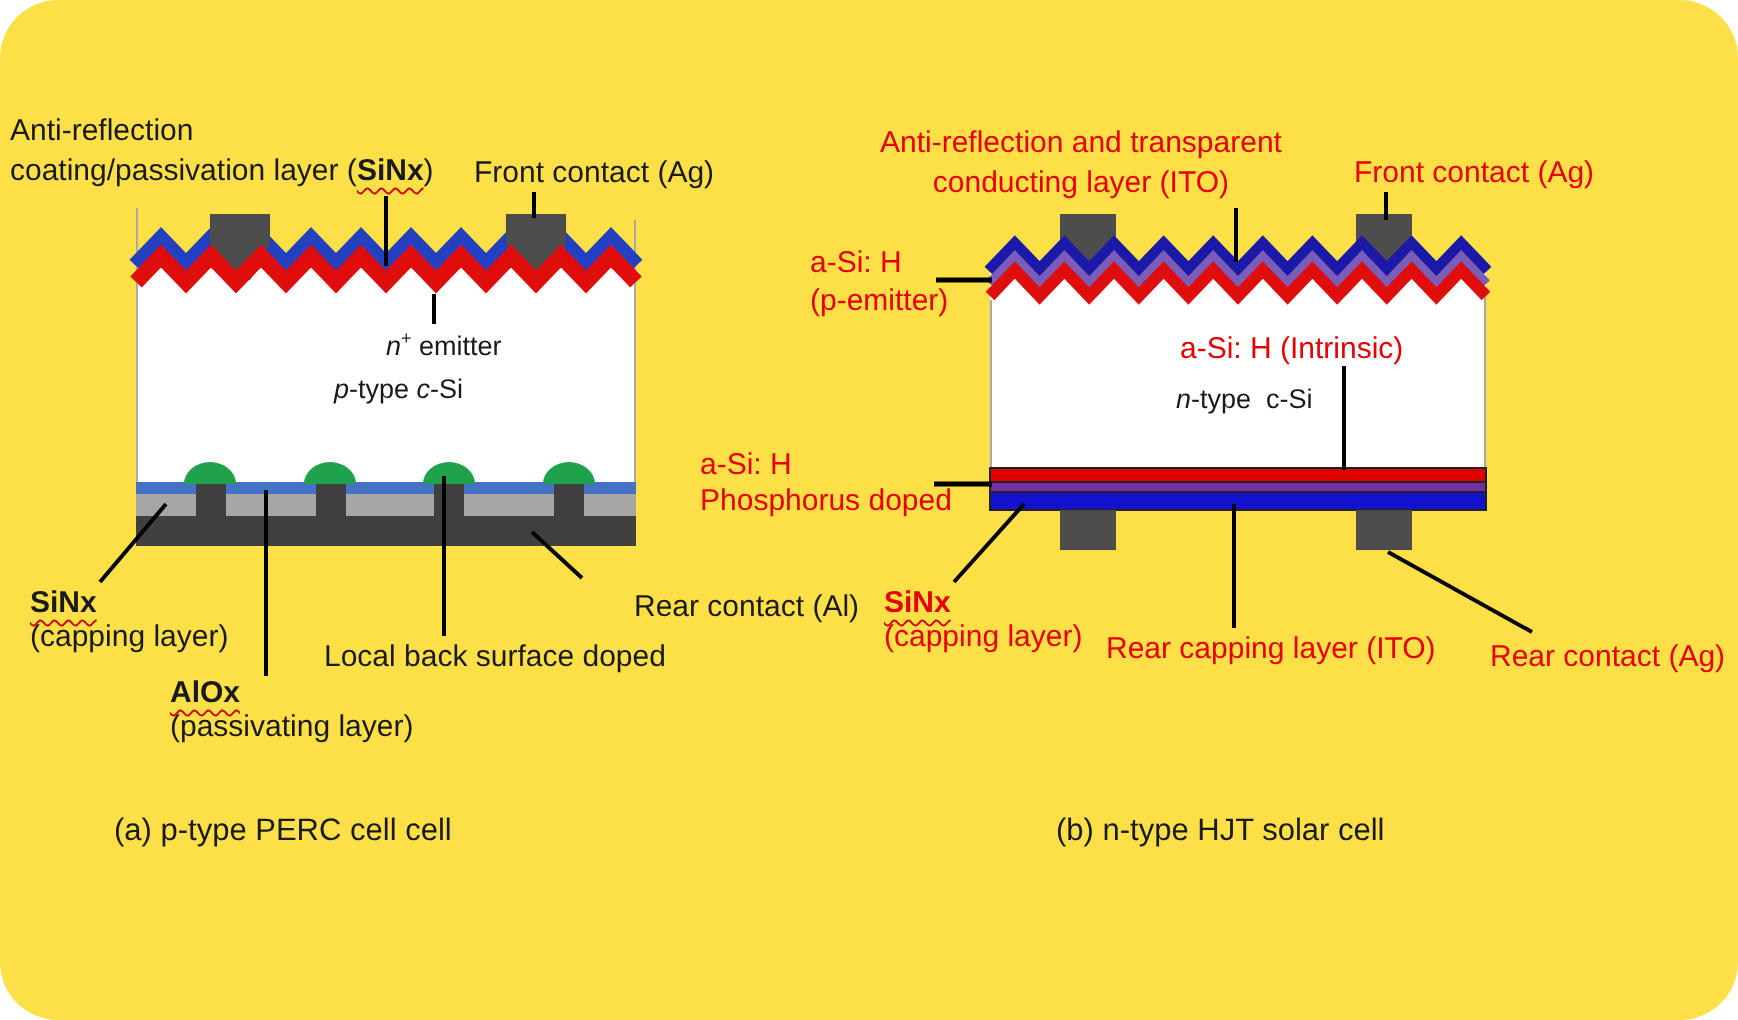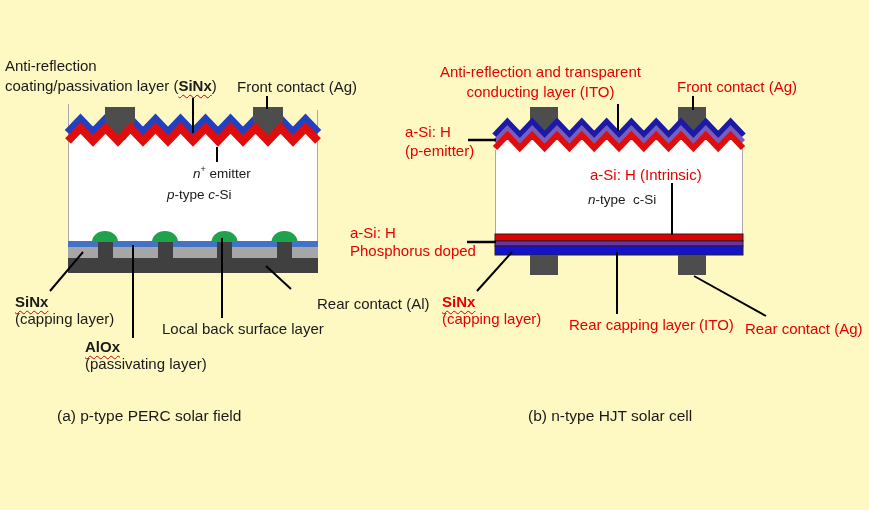--- a/index.html
+++ b/index.html
@@ -1,17 +1,17 @@
 <!DOCTYPE html>
 <html><head>
 <meta charset="utf-8">
 <style>
   html,body{margin:0;padding:0;background:#ffffff;}
-  #canvas{position:relative;width:869px;height:510px;background:#fef9c3;overflow:hidden;
-          font-family:"Liberation Sans",sans-serif;}
+  #canvas{position:relative;width:869px;height:510px;background:#fde047;overflow:hidden;
+          font-family:"Liberation Sans",sans-serif;border-radius:29px;}
   #gfx{position:absolute;left:0;top:0;}
   .lbl{position:absolute;font-size:15px;line-height:20px;color:#1a1a1a;white-space:nowrap;}
   .red{color:#e60000;}
   .small{font-size:13.5px;line-height:16px;}
   .tight{line-height:16.5px;}
   .mid{line-height:18px;}
   .it{font-style:italic;}
   .wavy{text-decoration-line:underline;text-decoration-style:wavy;
         text-decoration-color:#d00000;text-decoration-thickness:1px;text-underline-offset:3px;font-weight:bold;}
   sup{font-size:9px;}
@@ -98,23 +98,23 @@
   </div>
 
   <div class="lbl tight" style="left:15px;top:294px;">
     <span class="wavy">SiNx</span><br>
     <span>(capping layer)</span>
   </div>
   <div class="lbl tight" style="left:85px;top:339px;">
     <span class="wavy">AlOx</span><br>
     <span>(passivating layer)</span>
   </div>
-  <div class="lbl" style="left:162px;top:319px;">Local back surface layer</div>
+  <div class="lbl" style="left:162px;top:319px;">Local back surface doped</div>
   <div class="lbl" style="left:295px;top:294px;margin-left:22px;">Rear contact (Al)</div>
-  <div class="lbl caption" style="left:57px;top:406px;">(a) p-type PERC solar field</div>
+  <div class="lbl caption" style="left:57px;top:406px;">(a) p-type PERC cell cell</div>
 
   <div class="lbl red" style="left:440px;top:62px;text-align:center;">
     <span>Anti-reflection and transparent</span><br>
     <span>conducting layer (ITO)</span>
   </div>
   <div class="lbl red" style="left:677px;top:77px;">Front contact (Ag)</div>
 
   <div class="lbl red" style="left:405px;top:122px;line-height:19px;">
     <span>a-Si: H</span><br>
     <span>(p-emitter)</span>
@@ -125,17 +125,17 @@
   </div>
 
   <div class="lbl red mid" style="left:350px;top:224px;">
     <span>a-Si: H</span><br>
     <span>Phosphorus doped</span><br>
   </div>
   <div class="lbl red tight" style="left:442px;top:294px;">
     <span class="wavy">SiNx</span><br>
     <span>(capping layer)</span>
   </div>
-  <div class="lbl red" style="left:553px;top:315px;margin-left:16px;">Rear capping layer (ITO)</div>
+  <div class="lbl red" style="left:553px;top:315px;">Rear capping layer (ITO)</div>
   <div class="lbl red" style="left:745px;top:319px;">Rear contact (Ag)</div>
   <div class="lbl caption" style="left:528px;top:406px;">(b) n-type HJT solar cell</div>
 
 </div>
 
 </body></html>

